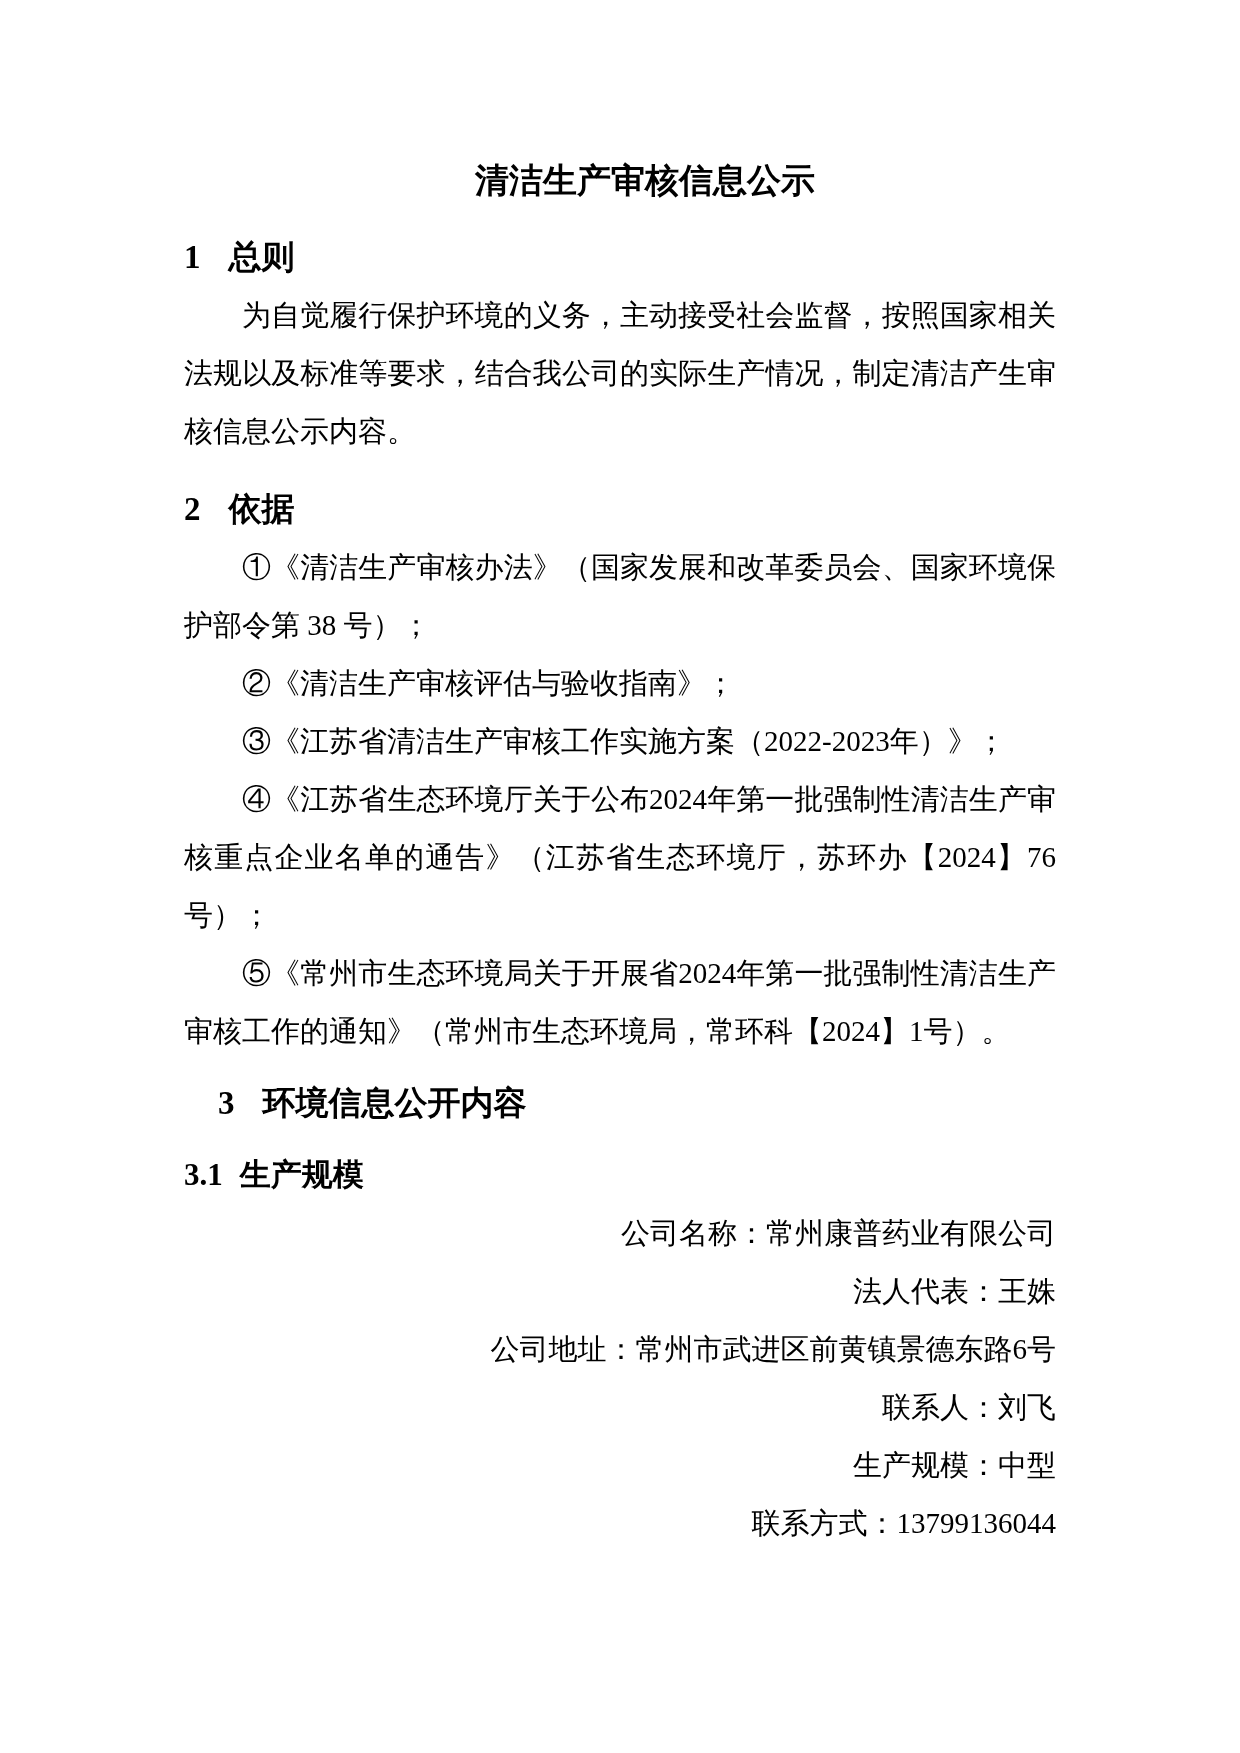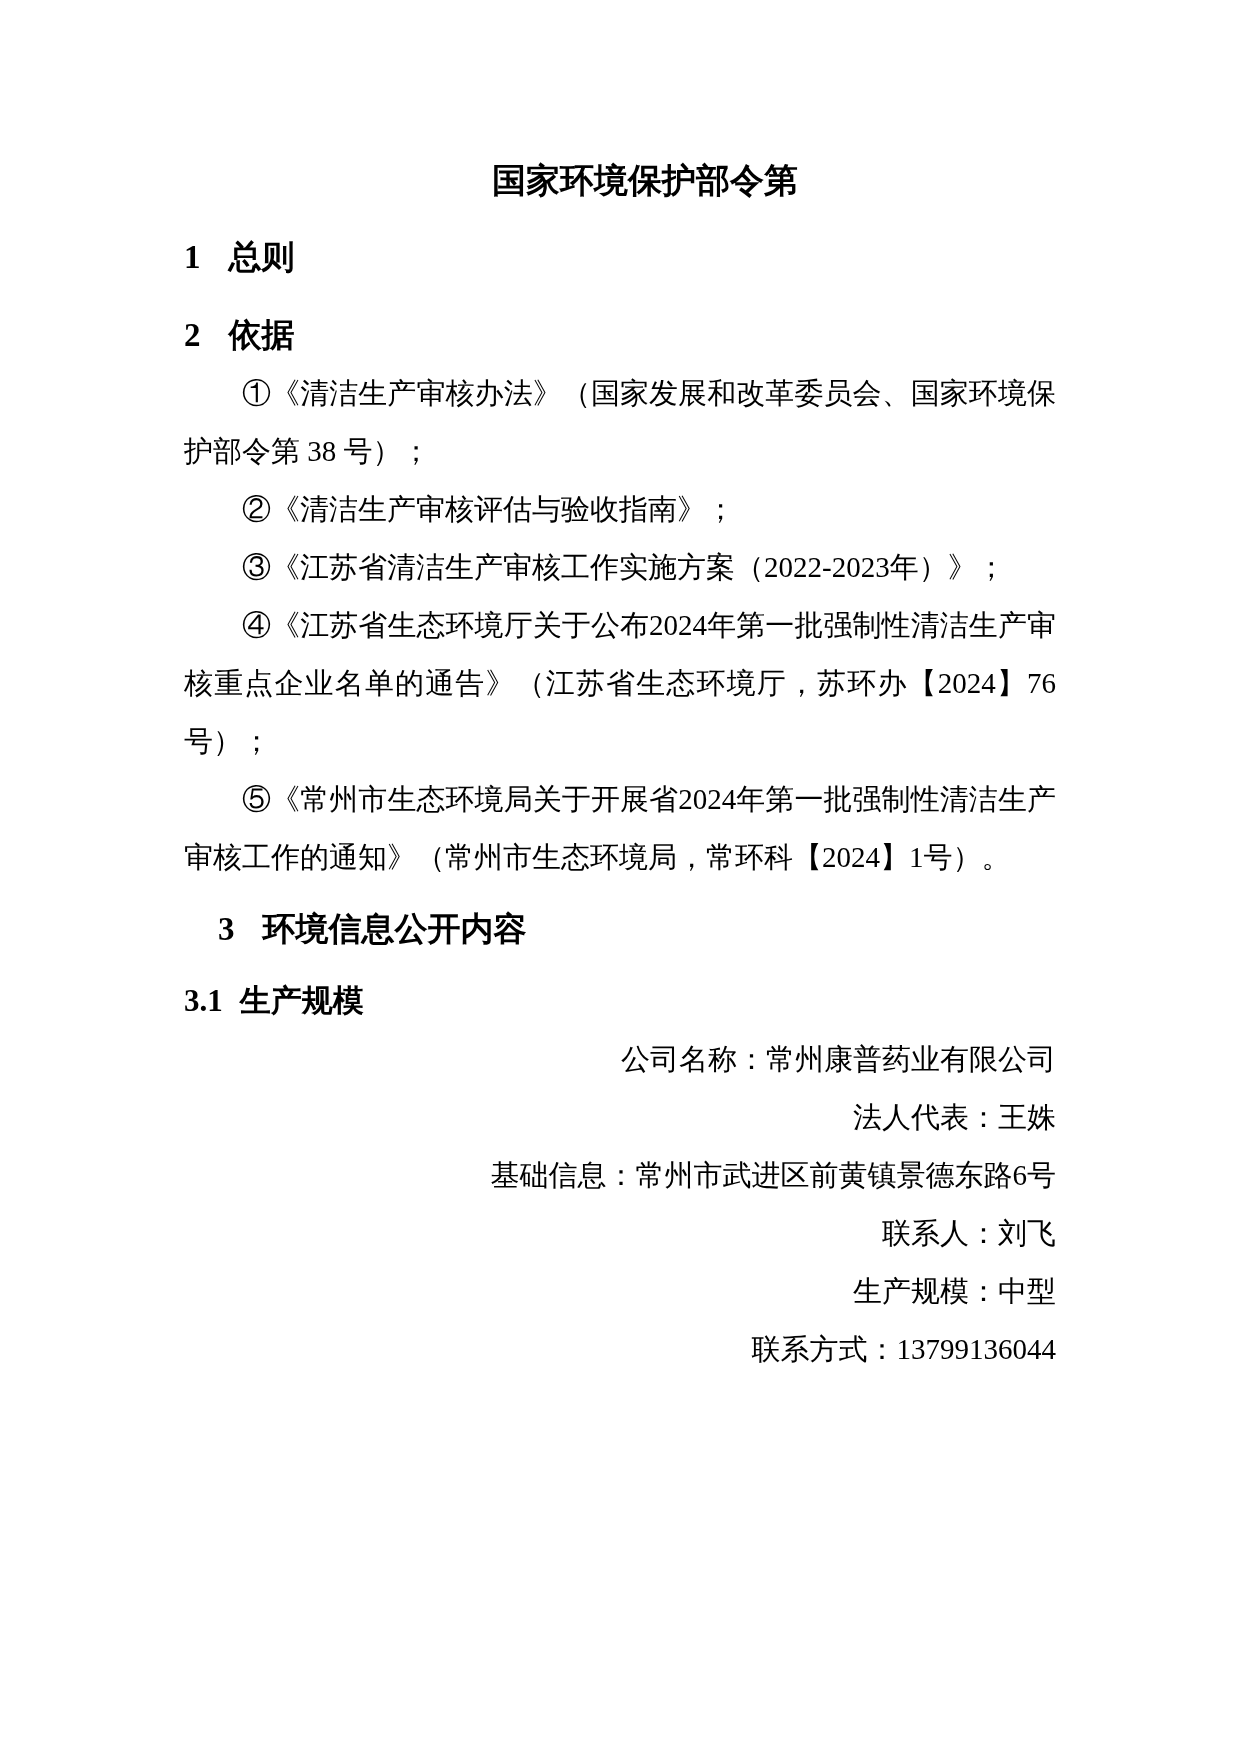--- a/index.html
+++ b/index.html
@@ -56,26 +56,27 @@
     line-height: 58px;
     text-indent: 2em;
     text-align: right;
   }
 </style>
 </head>
 <body>
 
 <div class="page">
 
-  <h1 class="doc-title">国家环境保护部令第</h1>
+  <h1 class="doc-title">清洁生产审核信息公示</h1>
 
   <h2 class="h-main h1">
     <span class="h-num">1</span><span>总则</span>
   </h2>
 
+  <p class="body-p">为自觉履行保护环境的义务，主动接受社会监督，按照国家相关法规以及标准等要求，结合我公司的实际生产情况，制定清洁产生审核信息公示内容。</p>
 
   <h2 class="h-main h2">
     <span class="h-num">2</span><span>依据</span>
   </h2>
 
   <p class="body-p">①《清洁生产审核办法》（国家发展和改革委员会、国家环境保护部令第 38 号）；</p>
   <p class="body-p">②《清洁生产审核评估与验收指南》；</p>
   <p class="body-p">③《江苏省清洁生产审核工作实施方案（2022-2023年）》；</p>
   <p class="body-p">④《江苏省生态环境厅关于公布2024年第一批强制性清洁生产审核重点企业名单的通告》（江苏省生态环境厅，苏环办【2024】76 号）；</p>
   <p class="body-p">⑤《常州市生态环境局关于开展省2024年第一批强制性清洁生产审核工作的通知》（常州市生态环境局，常环科【2024】1号）。</p>
@@ -83,18 +84,18 @@
   <h2 class="h-main h3">
     <span class="h-num">3</span><span>环境信息公开内容</span>
   </h2>
 
   <h3 class="h-sub">
     <span class="h-num-sub">3.1</span><span>生产规模</span>
   </h3>
 
   <p class="info-p">公司名称：常州康普药业有限公司</p>
   <p class="info-p">法人代表：王姝</p>
-  <p class="info-p">基础信息：常州市武进区前黄镇景德东路6号</p>
+  <p class="info-p">公司地址：常州市武进区前黄镇景德东路6号</p>
   <p class="info-p">联系人：刘飞</p>
   <p class="info-p">生产规模：中型</p>
   <p class="info-p">联系方式：13799136044</p>
 
 </div>
 
 </body></html>

